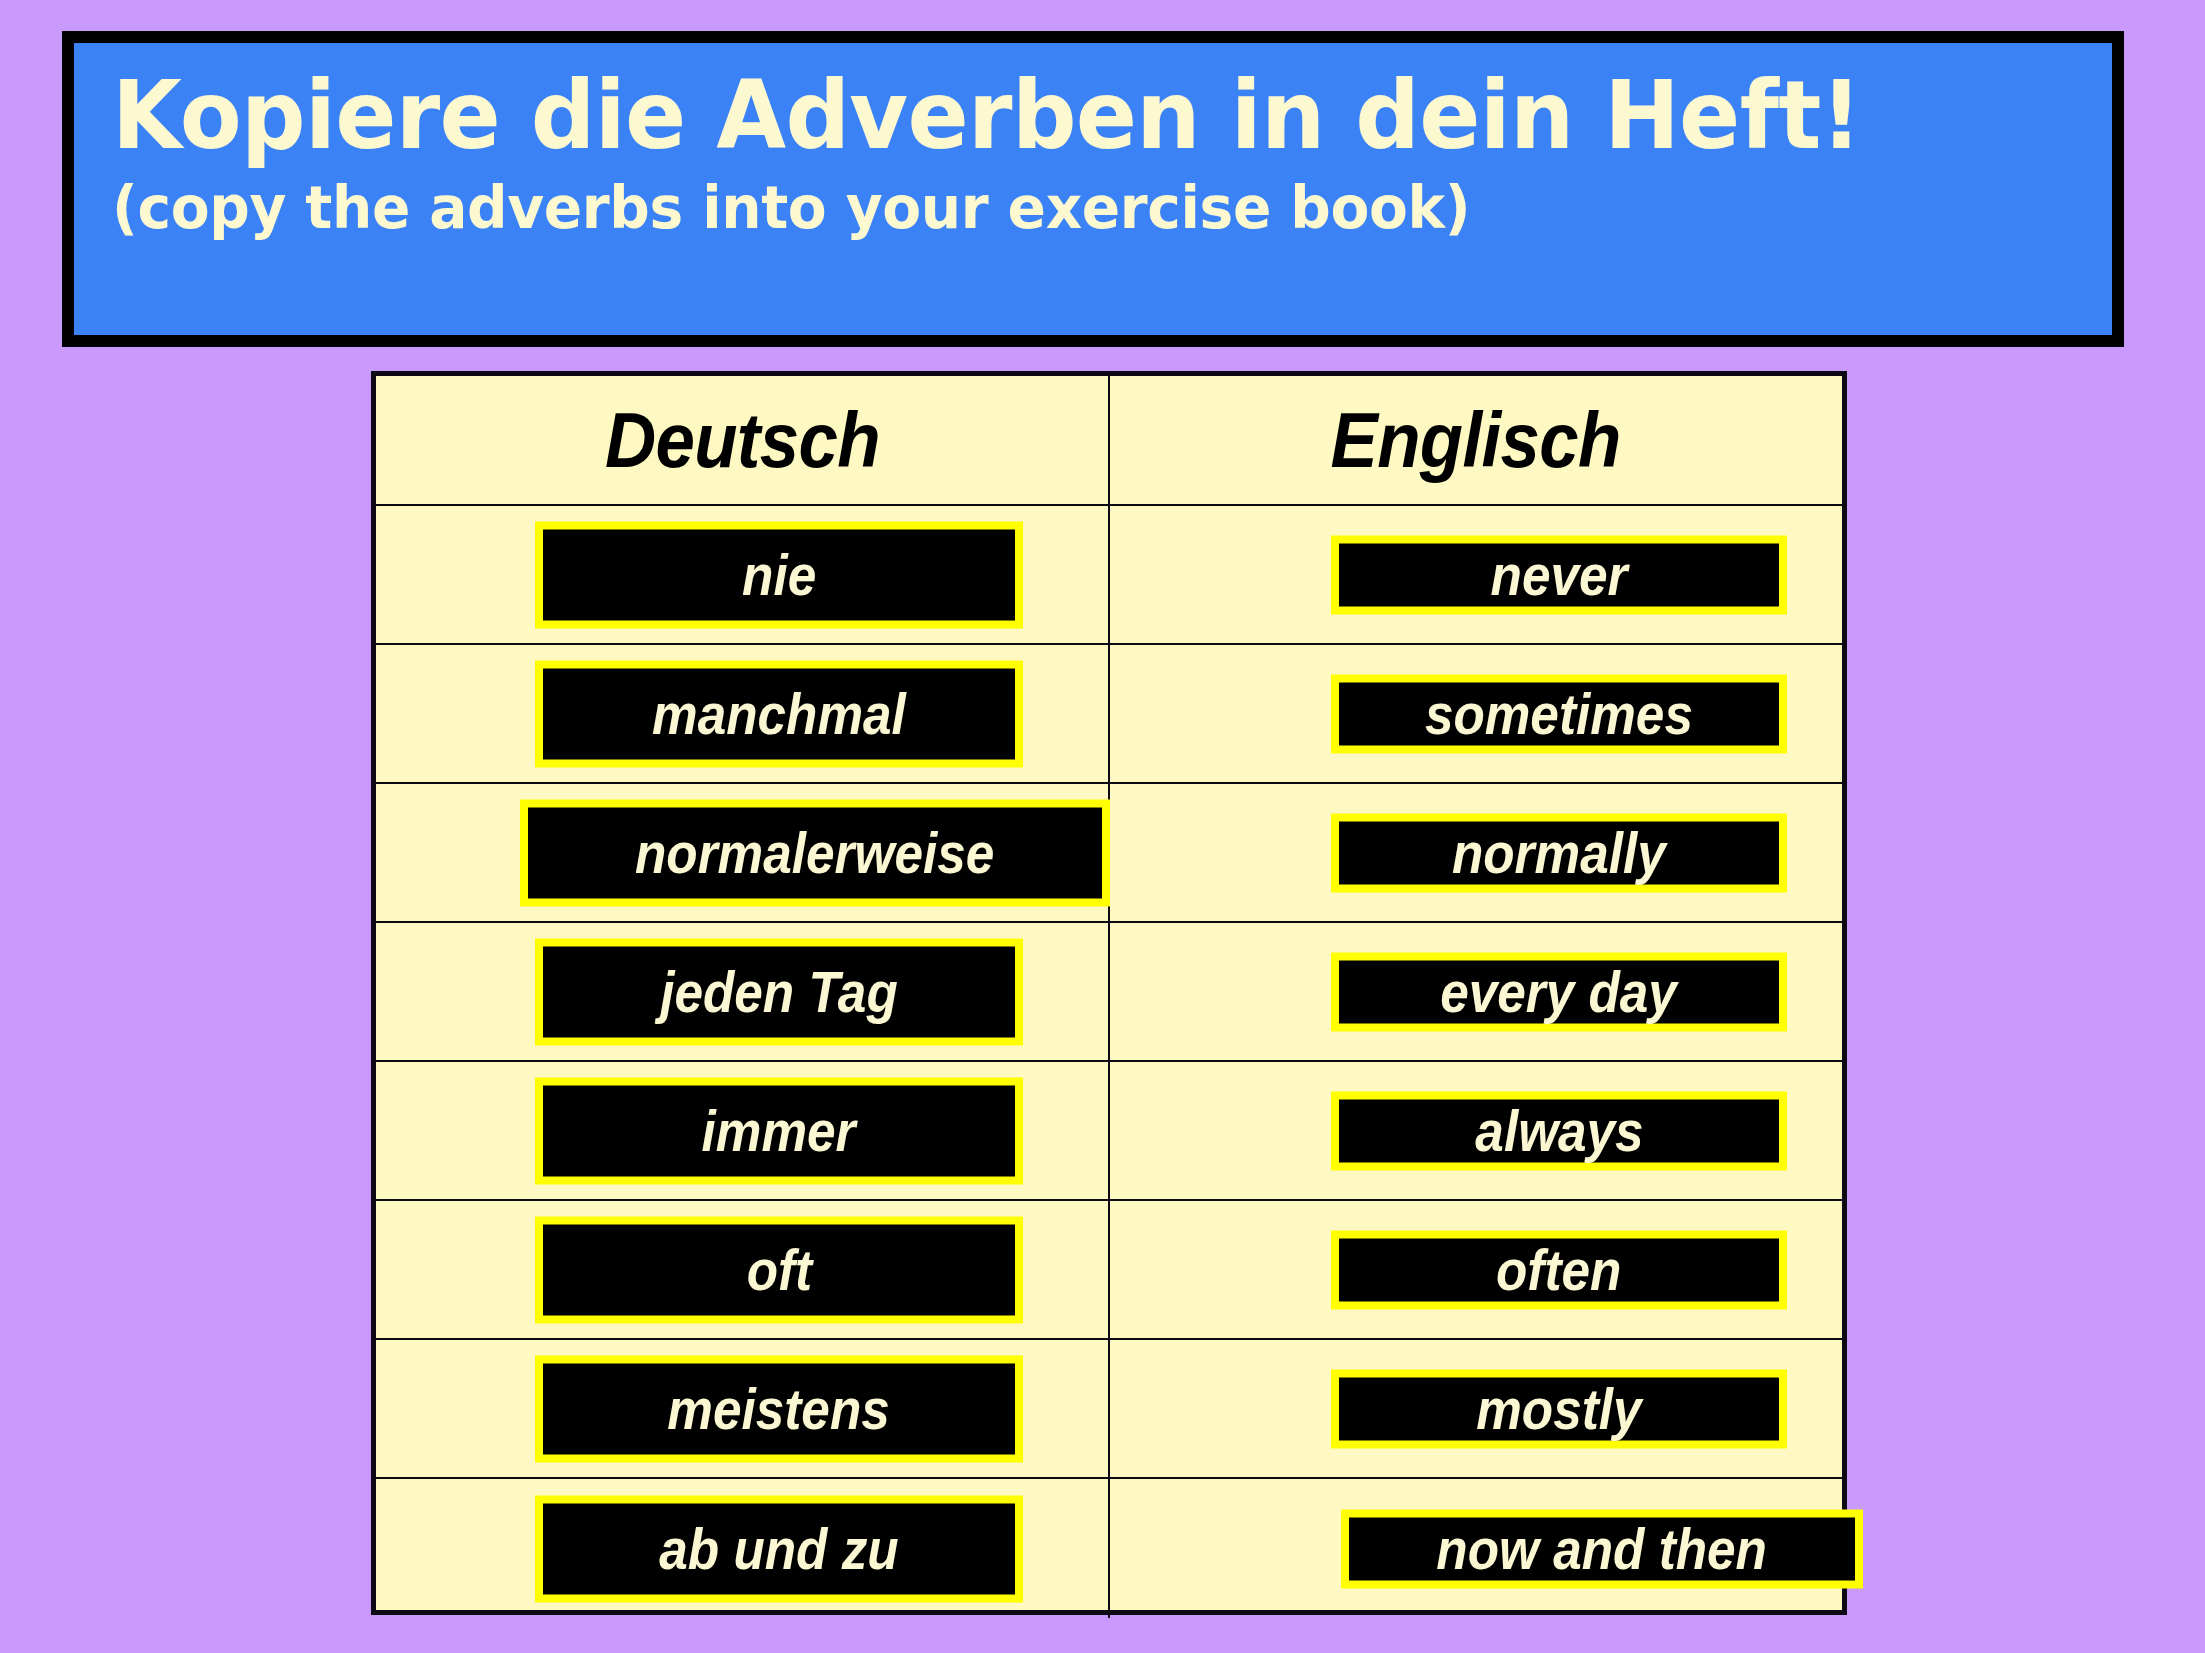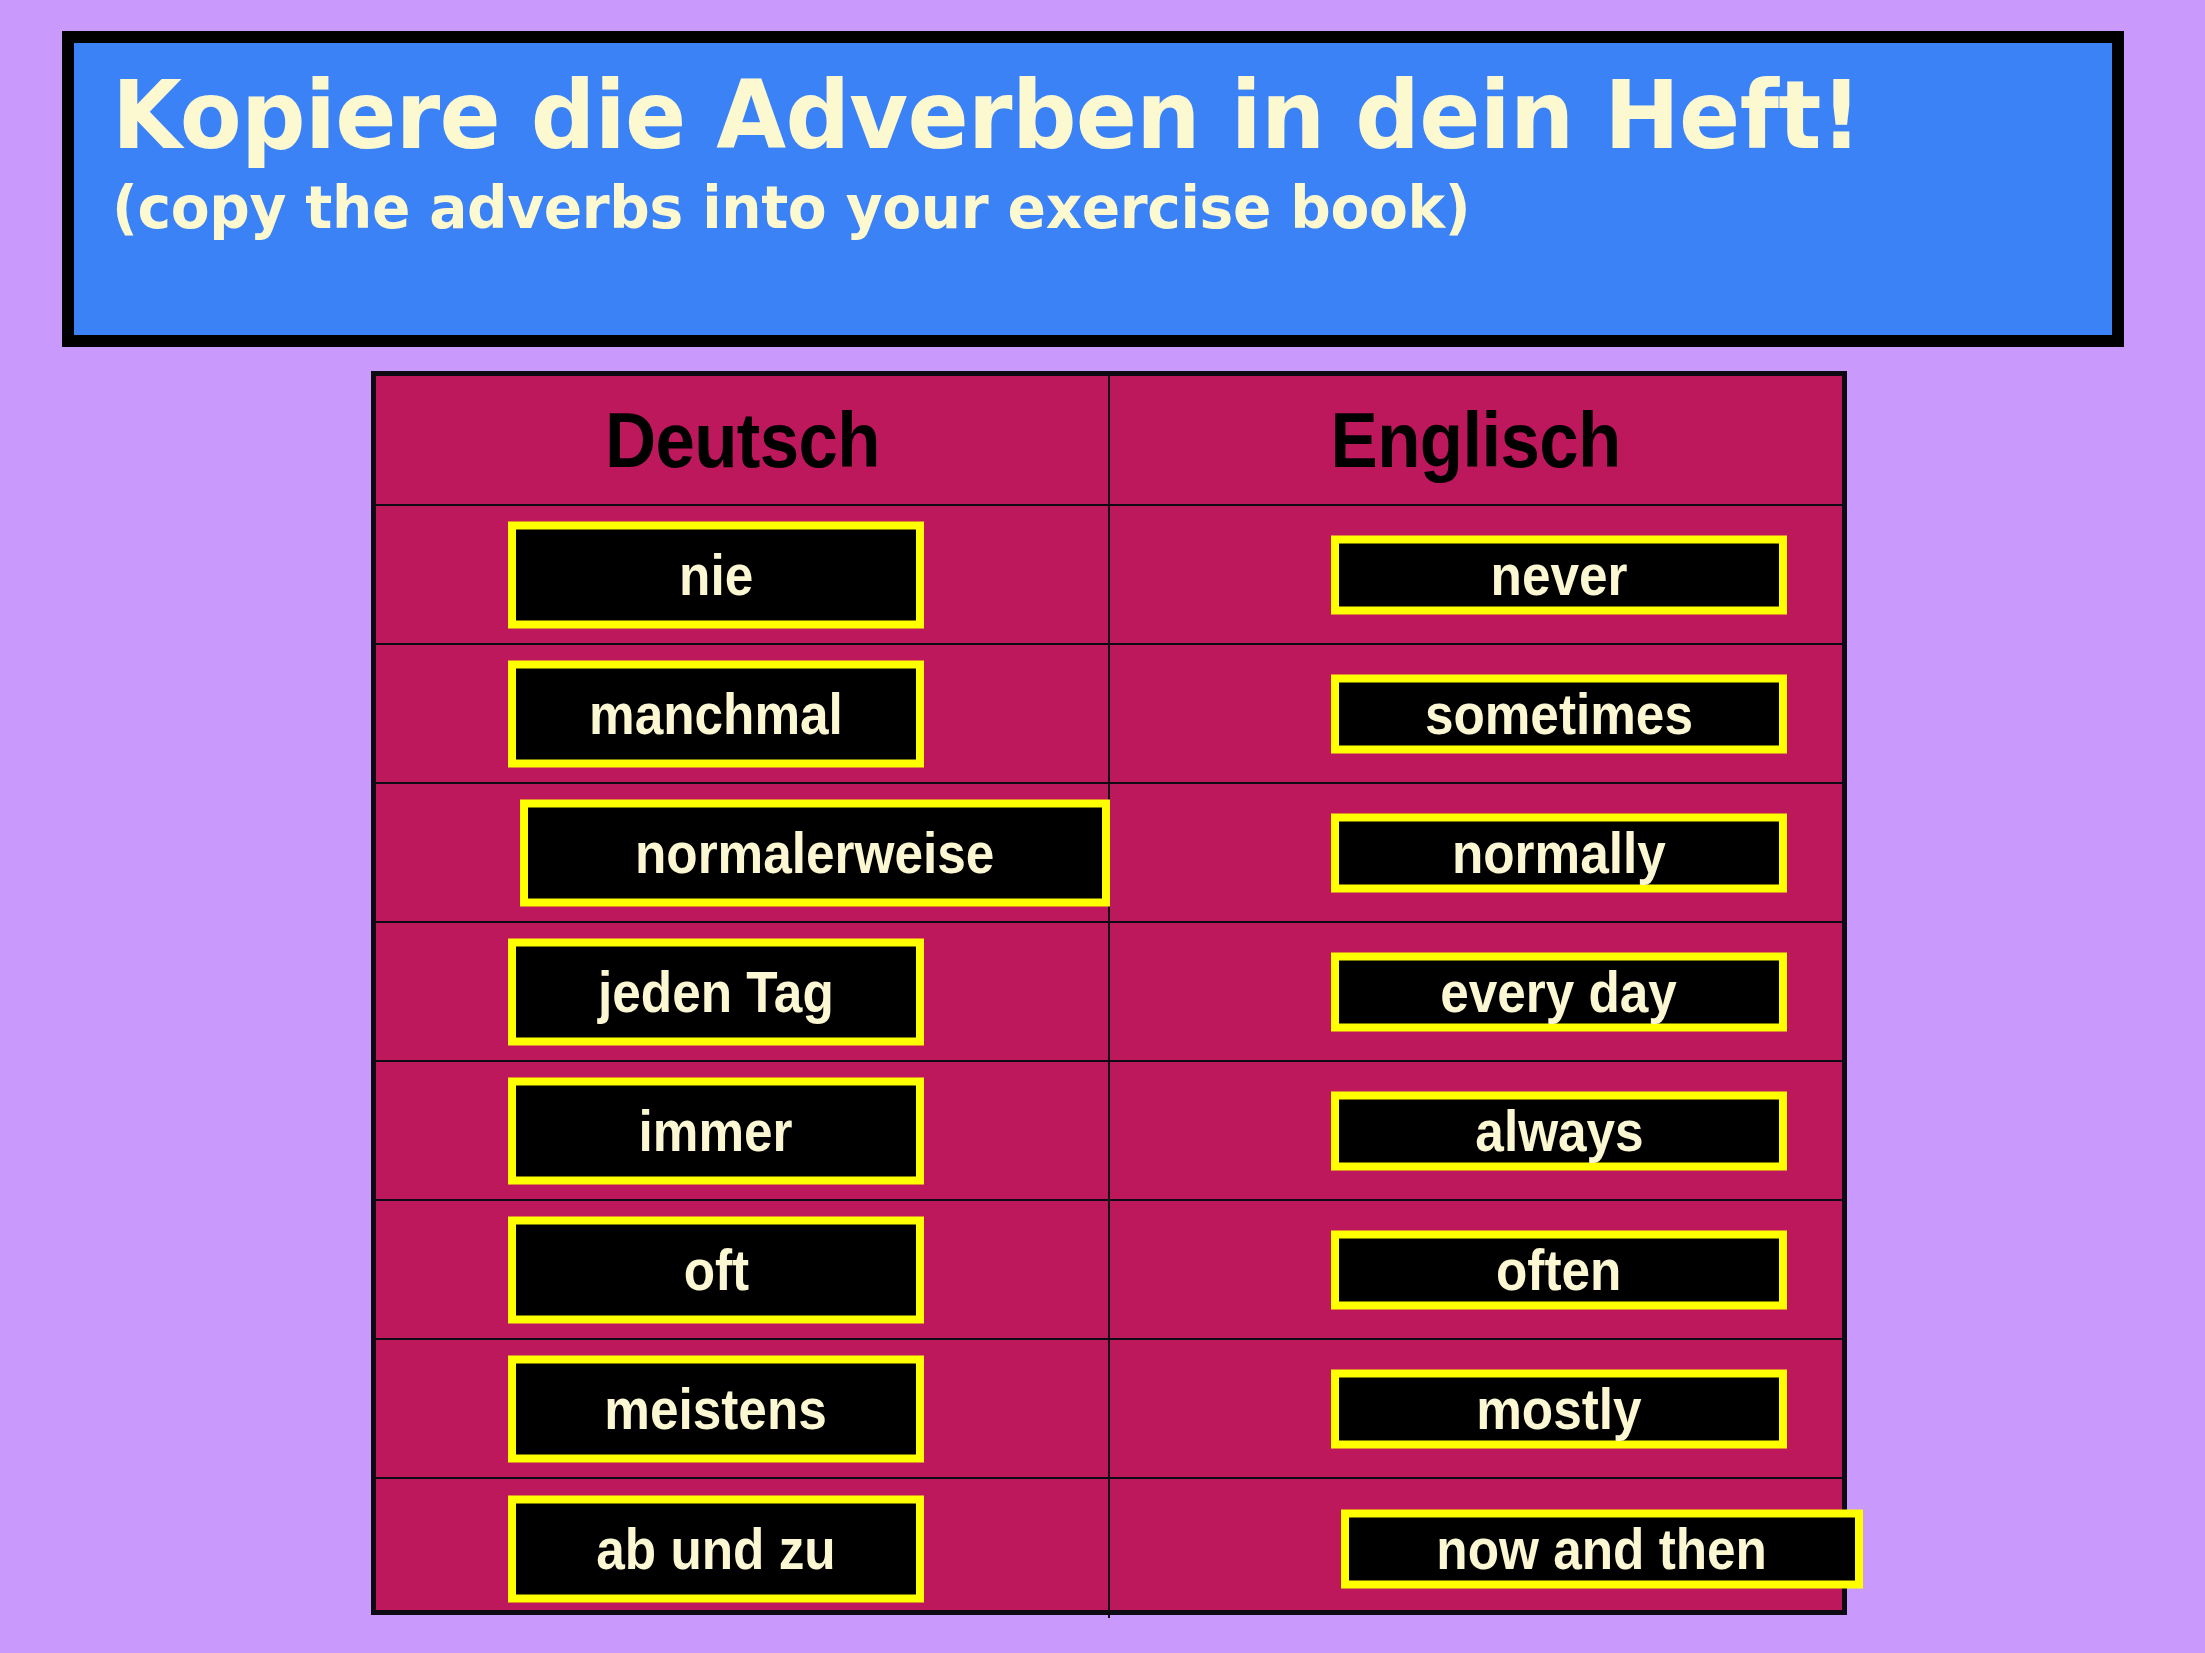--- a/index.html
+++ b/index.html
@@ -62,21 +62,22 @@
 
   
   #vocab-table {
     position: absolute;
     left: 371px;
     top: 371px;
     width: 1476px;
     height: 1244px;
     border: 5.1px solid #0d0a14;
     box-sizing: border-box;
-    background: #be185d;
+    background: #fef9c3;
+    font-style: italic;
   }
   .vt-row {
     display: flex;
     width: 100%;
     box-sizing: border-box;
     border-bottom: 2.9px solid #0d0a14;
   }
   .vt-row:last-child { border-bottom: none; }
 
   .vt-head-row { height: 130px; }
@@ -137,22 +138,22 @@
     font-family: "Liberation Sans", sans-serif;
     font-weight: bold;
     font-size: 57px;
     line-height: 1;
     white-space: nowrap;
     transform: scaleX(0.90);
   }
 
   
   .chip-left {
-    left: 132px;
-    width: 416px;
+    left: 159px;
+    width: 488px;
     height: 107px;
   }
   .chip-left.wide {
     left: 144px;
     width: 590px;
     justify-content: center;
   }
 
   
   .chip-right {

